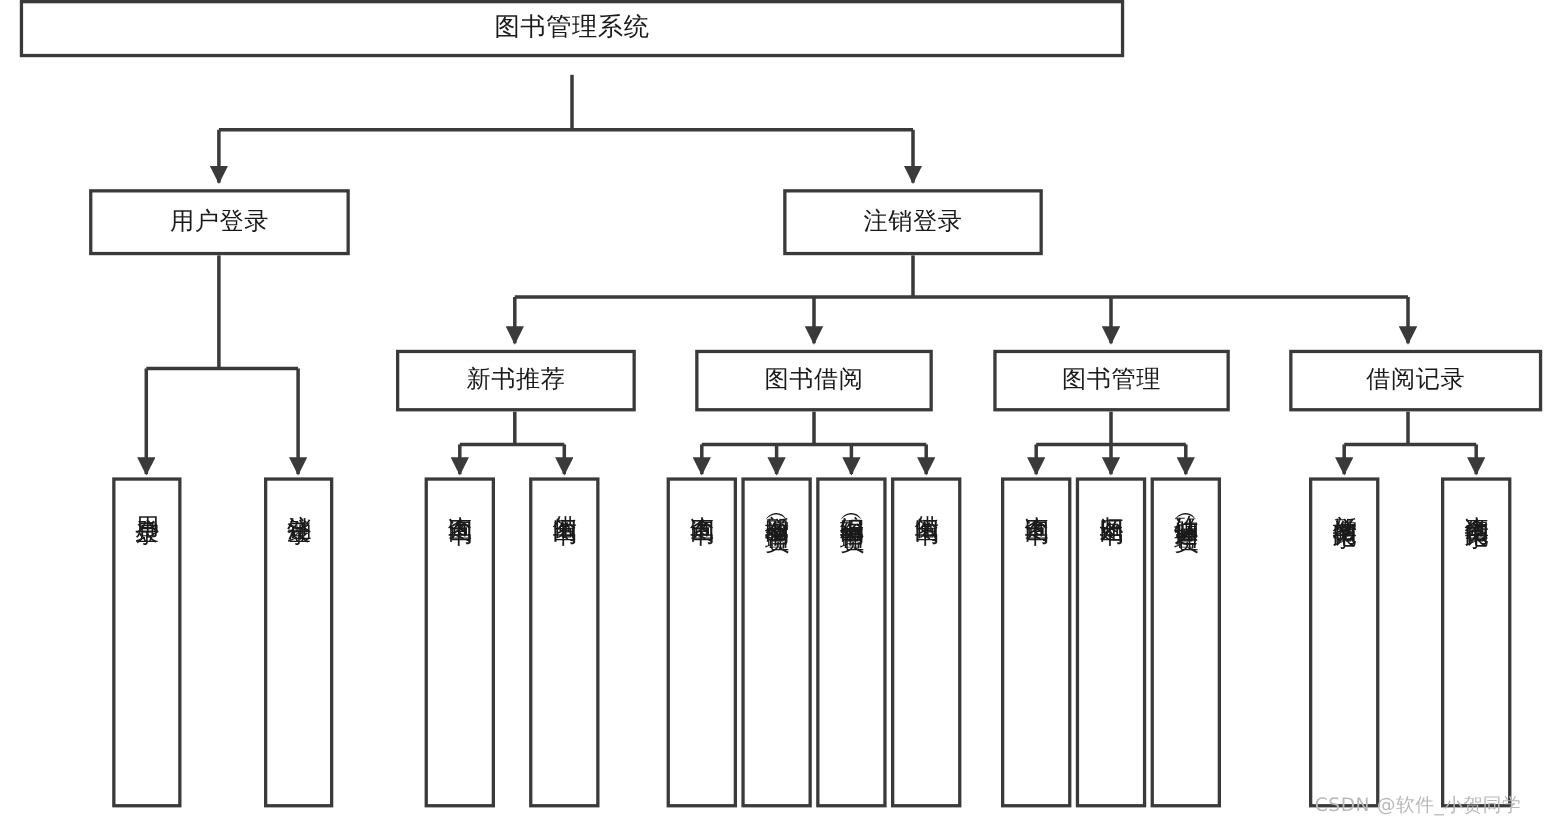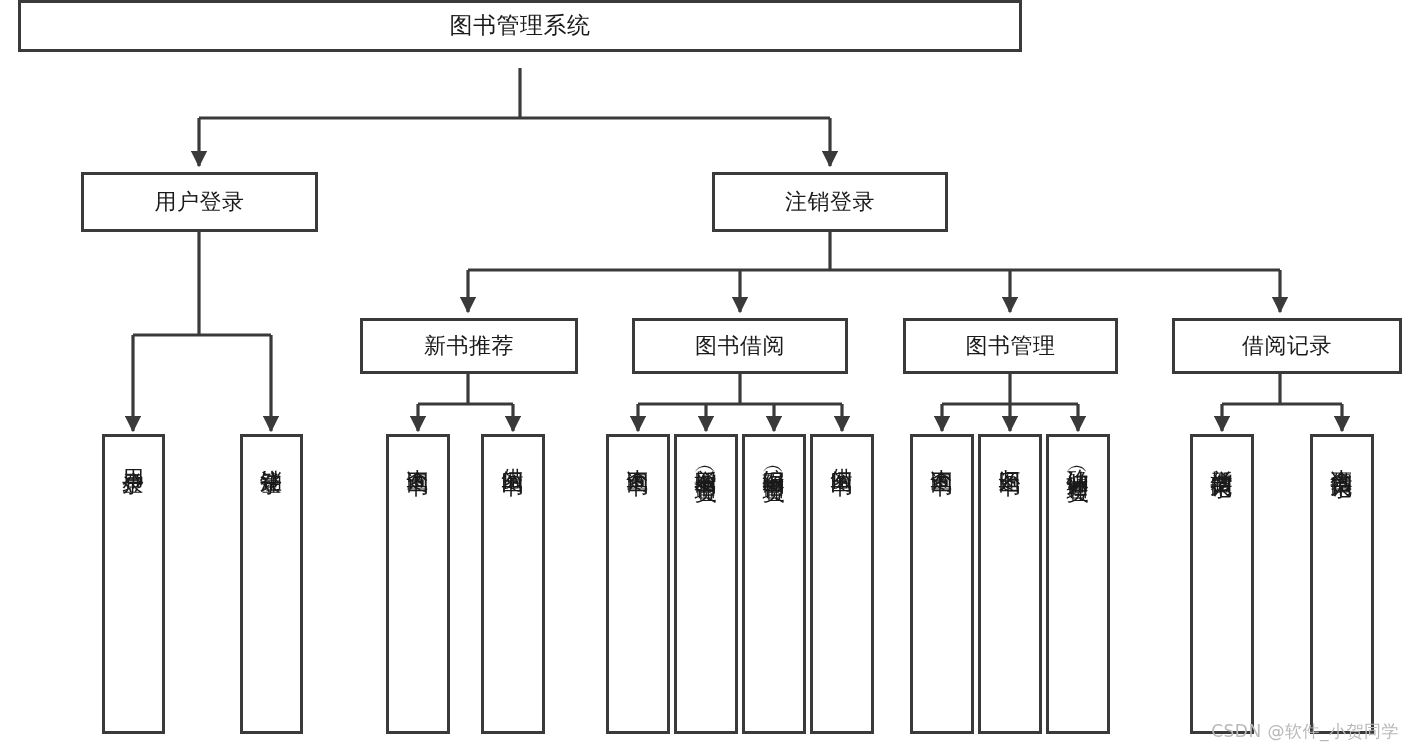--- a/index.html
+++ b/index.html
@@ -59,21 +59,21 @@
   .node.vert .label {
     writing-mode: vertical-rl;
     text-orientation: upright;
     font-size: 22px;
     line-height: 1.05;
     letter-spacing: 2px;
     white-space: nowrap;
   }
   #watermark {
     position: absolute;
-    right: 6px;
+    right: 22px;
     bottom: 4px;
     font-size: 17px;
     color: #b9b9b9;
     letter-spacing: 0.5px;
     white-space: nowrap;
     font-family: "DejaVu Sans", "Liberation Sans", sans-serif;
   }
 </style>
 </head>
 <body>

